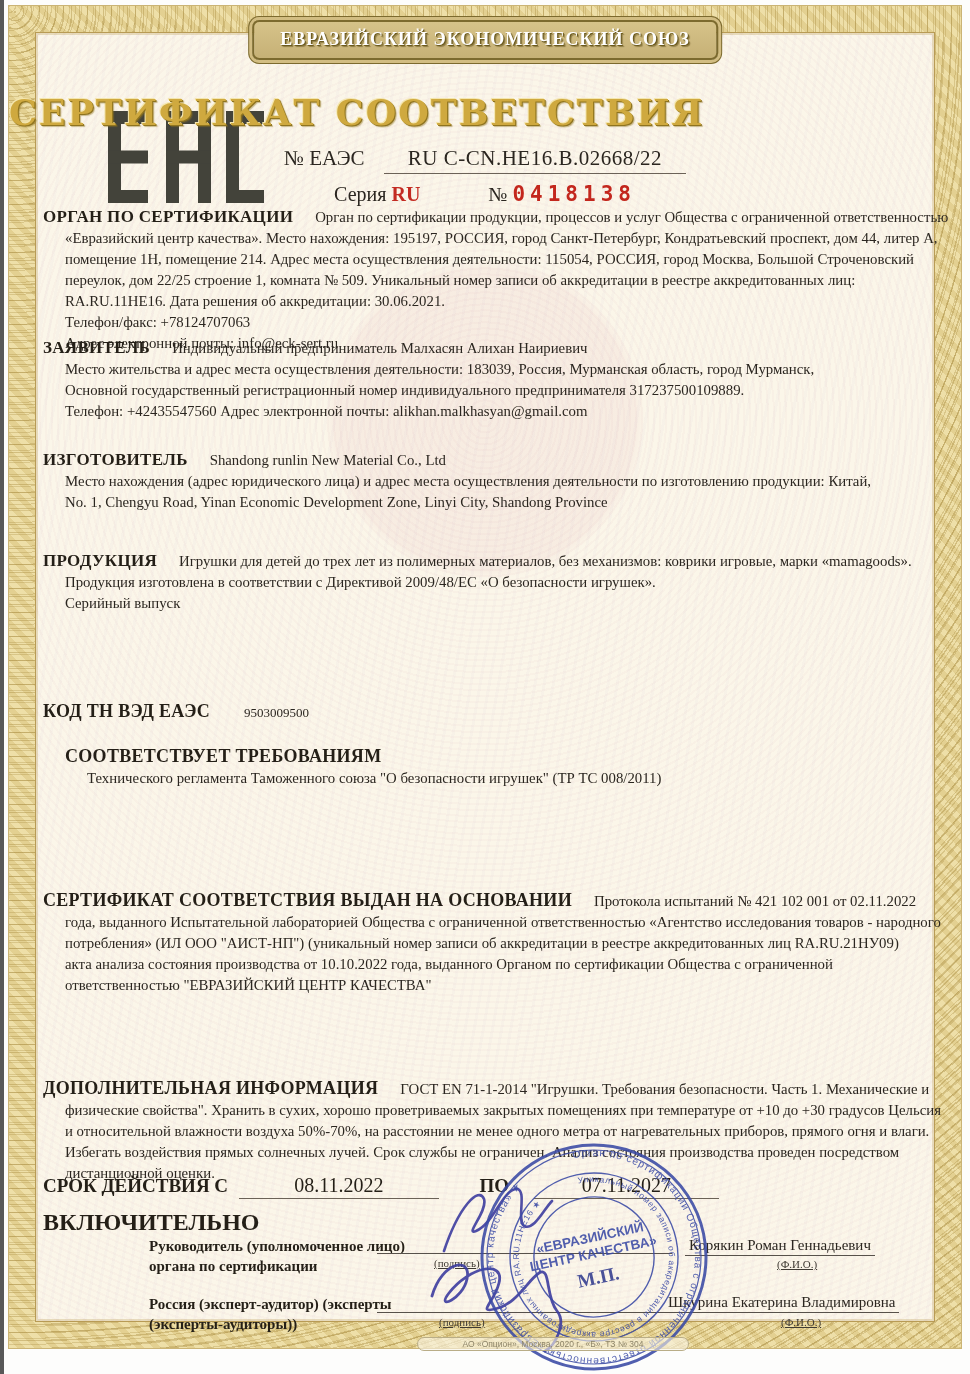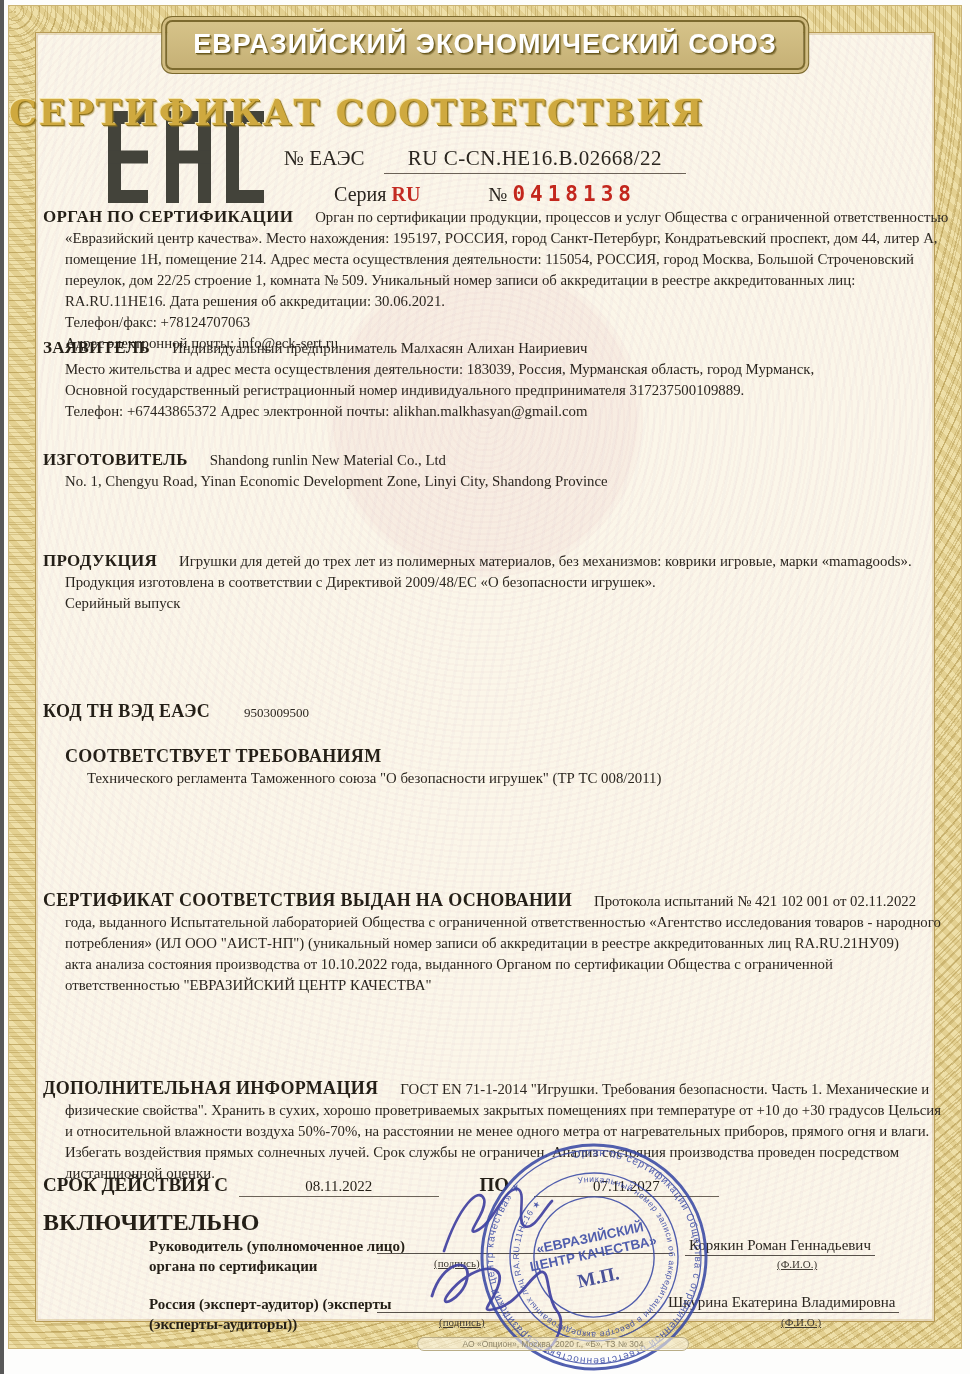--- a/index.html
+++ b/index.html
@@ -31,21 +31,21 @@
   }
   
   .banner{
     position:absolute;top:14px;left:50%;transform:translateX(-50%);
     padding:7px 26px 8px;border:2px solid #7c6a2e;border-radius:7px;
     background:linear-gradient(#d6c389,#c6b176);
     box-shadow:0 0 0 3px #d2bd82, 0 0 0 4px #7c6a2e;
     z-index:3;white-space:nowrap;
   }
   .banner span{
-    font-family:Liberation Sans, sans-serif;font-weight:700;font-size:27px;letter-spacing:1px;
+    font-family:Liberation Serif, serif;font-weight:700;font-size:18px;letter-spacing:1px;
     color:#ffffff;text-shadow:1px 1px 0 #6b5a1e, 2px 2px 1px rgba(90,72,20,.55);
   }
   .eac{position:absolute;left:97px;top:103px;z-index:2;}
   .doc-title{
     position:absolute;top:86px;left:0;width:100%;text-align:left;z-index:2;
     font-family:"DejaVu Serif", serif;font-weight:700;font-size:35px;letter-spacing:2px;
     color:#cfa93f;
     text-shadow:1px 1px 0 #8f741f, 2px 2px 1px rgba(143,116,31,.45), -1px -1px 0 #f4e6ae;
     white-space:nowrap;
   }
@@ -68,21 +68,21 @@
   .sec > div{text-indent:0;}
   .h{
     font-weight:700;font-size:17px;letter-spacing:.3px;color:#241f17;
     margin-right:22px;
   }
   .h.big{font-size:18px;}
   .kod-val{font-size:13px;margin-left:12px;}
   
   .validity{position:absolute;left:34px;top:1168px;font-size:19px;font-weight:700;color:#241f17;}
   .validity .date{
-    display:inline-block;min-width:200px;text-align:center;font-weight:400;font-size:15px;
+    display:inline-block;min-width:200px;text-align:center;font-weight:400;font-size:20px;
     border-bottom:1.5px solid #6b6257;padding-bottom:1px;margin:0 6px;
   }
   .validity .to{margin:0 14px 0 30px;}
   .incl{position:absolute;left:34px;top:1203px;font-size:24px;font-weight:700;color:#241f17;}
   
   .sig-label{position:absolute;left:140px;width:265px;font-weight:700;font-size:15px;line-height:20px;color:#241f17;}
   .sig-line{position:absolute;height:0;border-bottom:1.3px solid #57514a;}
   .sig-caption{position:absolute;font-size:11px;color:#3f3a33;text-decoration:underline;}
   .sig-name{position:absolute;font-size:15px;border-bottom:1px solid #57514a;padding:0 4px 1px;white-space:nowrap;}
   .sig-svg{position:absolute;z-index:4;}
@@ -147,25 +147,26 @@
   <div class="sec" style="top:200px">
     <span class="h">ОРГАН ПО СЕРТИФИКАЦИИ</span><span>Орган по сертификации продукции, процессов и услуг Общества с ограниченной ответственностью «Евразийский центр качества». Место нахождения: 195197, РОССИЯ, город Санкт-Петербург, Кондратьевский проспект, дом 44, литер А, помещение 1Н, помещение 214. Адрес места осуществления деятельности: 115054, РОССИЯ, город Москва, Большой Строченовский  переулок, дом 22/25 строение 1, комната № 509. Уникальный номер записи об аккредитации в реестре аккредитованных лиц: RA.RU.11НЕ16. Дата решения об аккредитации: 30.06.2021.</span>
     <div>Телефон/факс: +78124707063</div>
     <div>Адрес электронной почты: info@eck-sert.ru</div>
   </div>
 
   <div class="sec" style="top:331px">
     <span class="h">ЗАЯВИТЕЛЬ</span><span>Индивидуальный предприниматель Малхасян Алихан Наириевич</span>
     <div>Место жительства и адрес места осуществления деятельности: 183039, Россия, Мурманская область, город Мурманск,</div>
     <div>Основной государственный регистрационный номер индивидуального предпринимателя 317237500109889.</div>
-    <div>Телефон: +67443865372 Адрес электронной почты: alikhan.malkhasyan@gmail.com</div>
+    <div>Телефон: +42435547560 Адрес электронной почты: alikhan.malkhasyan@gmail.com</div>
   </div>
 
   <div class="sec" style="top:443px">
     <span class="h">ИЗГОТОВИТЕЛЬ</span><span>Shandong runlin New Material Co., Ltd</span>
+    <div>Место нахождения (адрес юридического лица) и адрес места осуществления деятельности по изготовлению продукции: Китай,</div>
     <div>No. 1, Chengyu Road, Yinan Economic Development Zone, Linyi City, Shandong Province</div>
   </div>
 
   <div class="sec" style="top:544px">
     <span class="h">ПРОДУКЦИЯ</span><span>Игрушки для детей до трех лет из полимерных материалов, без механизмов: коврики игровые, марки «mamagoods». Продукция изготовлена в соответствии с Директивой 2009/48/ЕС «О безопасности игрушек».</span>
     <div>Серийный выпуск</div>
   </div>
 
   <div class="sec" style="top:695px">
     <span class="h big">КОД ТН ВЭД ЕАЭС</span><span class="kod-val">9503009500</span>

